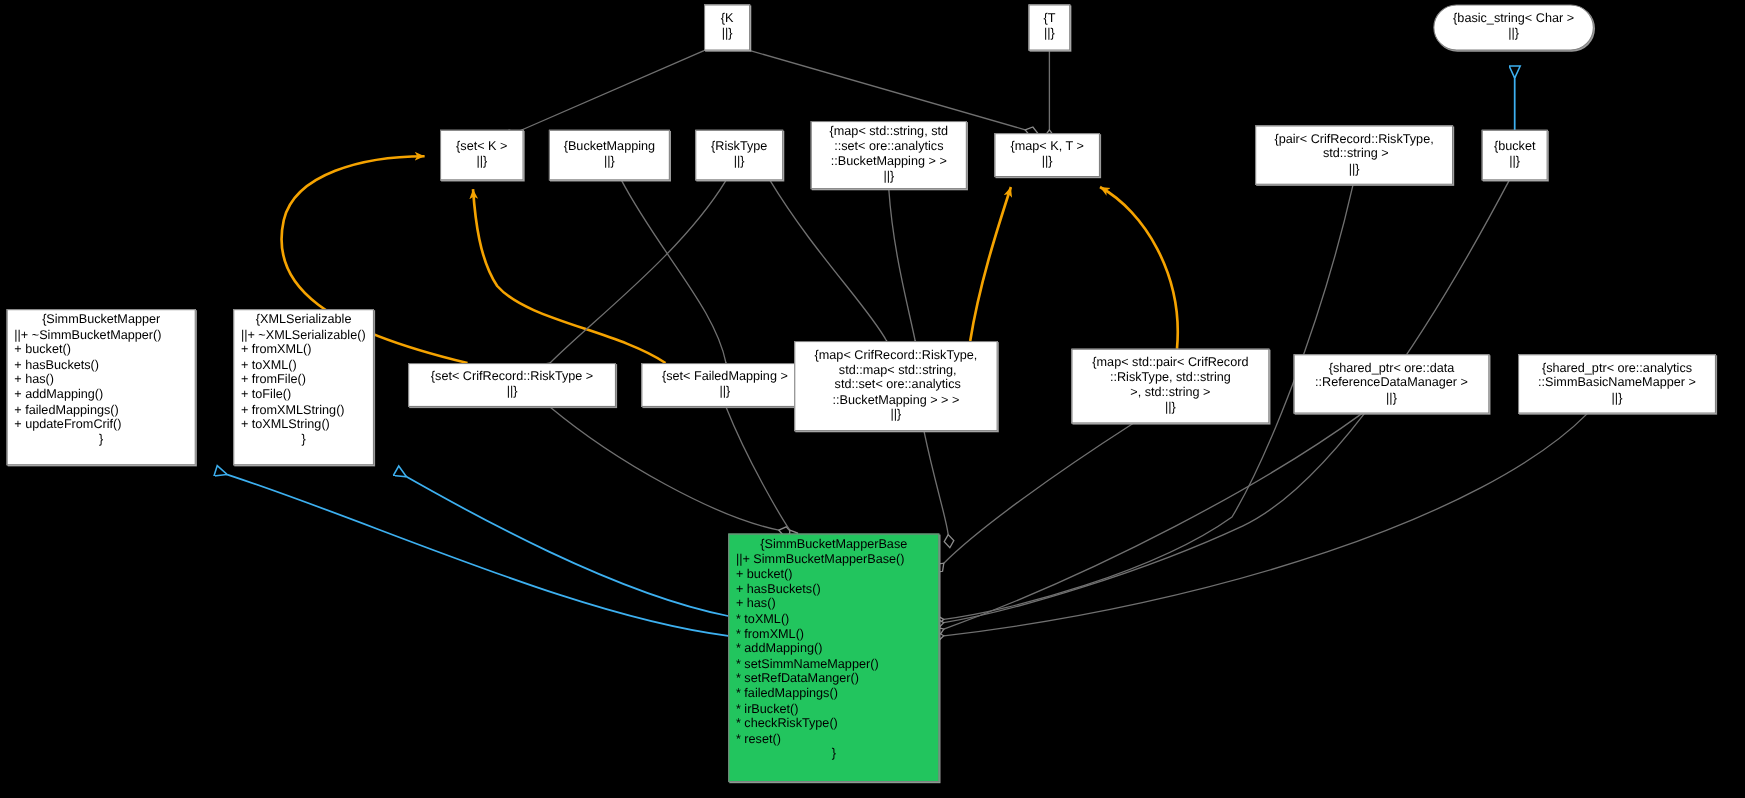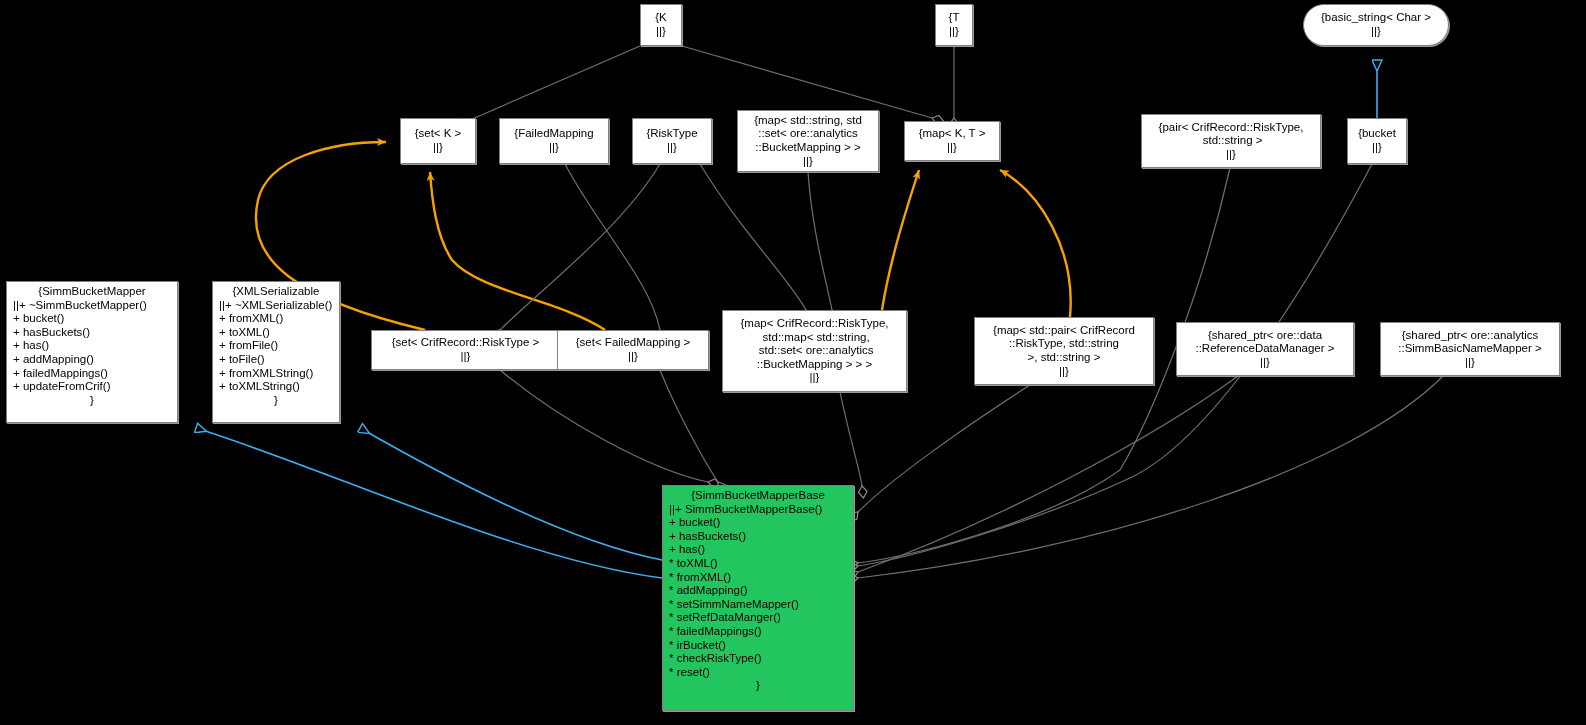--- a/index.html
+++ b/index.html
@@ -83,31 +83,31 @@
         <path d="M 1238,376 C 1150,440 1000,520 858,572" fill="none" stroke="#707070" stroke-width="1.2" marker-end="url(#m-diamond)"></path>
         <path d="M 1443,376 C 1350,470 1100,550 858,578" fill="none" stroke="#707070" stroke-width="1.2" marker-end="url(#m-diamond)"></path>
       </g>
   </svg>
 
   <div id="node-layer">
       <div class="node" style="left: 640px; top: 4px; width: 42px; height: 42px;"><div class="inner"><div>{K</div><div>||}</div></div></div>
       <div class="node" style="left: 935px; top: 4px; width: 38px; height: 42px;"><div class="inner"><div>{T</div><div>||}</div></div></div>
       <div class="node" style="left: 1303px; top: 4px; width: 146px; height: 42px; border-radius: 21px;"><div class="inner"><div>{basic_string&lt; Char &gt;</div><div>||}</div></div></div>
       <div class="node" style="left: 400px; top: 118px; width: 76px; height: 46px;"><div class="inner"><div>{set&lt; K &gt;</div><div>||}</div></div></div>
-      <div class="node" style="left: 499px; top: 118px; width: 110px; height: 46px;"><div class="inner"><div>{FailedMapping</div><div>||}</div></div></div>
+      <div class="node" style="left: 499px; top: 118px; width: 110px; height: 46px;"><div class="inner"><div>{BucketMapping</div><div>||}</div></div></div>
       <div class="node" style="left: 632px; top: 118px; width: 80px; height: 46px;"><div class="inner"><div>{RiskType</div><div>||}</div></div></div>
       <div class="node" style="left: 737px; top: 110px; width: 142px; height: 62px;"><div class="inner"><div>{map&lt; std::string, std
 ::set&lt; ore::analytics
 ::BucketMapping &gt; &gt;</div><div>||}</div></div></div>
       <div class="node" style="left: 904px; top: 121px; width: 96px; height: 40px;"><div class="inner"><div>{map&lt; K, T &gt;</div><div>||}</div></div></div>
       <div class="node" style="left: 1141px; top: 114px; width: 180px; height: 54px;"><div class="inner"><div>{pair&lt; CrifRecord::RiskType,
  std::string &gt;</div><div>||}</div></div></div>
       <div class="node" style="left: 1347px; top: 118px; width: 60px; height: 46px;"><div class="inner"><div>{bucket</div><div>||}</div></div></div>
       <div class="node" style="left: 371px; top: 330px; width: 189px; height: 40px;"><div class="inner"><div>{set&lt; CrifRecord::RiskType &gt;</div><div>||}</div></div></div>
-      <div class="node" style="left: 557px; top: 330px; width: 152px; height: 40px;"><div class="inner"><div>{set&lt; FailedMapping &gt;</div><div>||}</div></div></div>
+      <div class="node" style="left: 583px; top: 330px; width: 152px; height: 40px;"><div class="inner"><div>{set&lt; FailedMapping &gt;</div><div>||}</div></div></div>
       <div class="node" style="left: 722px; top: 310px; width: 185px; height: 82px;"><div class="inner"><div>{map&lt; CrifRecord::RiskType,
  std::map&lt; std::string,
  std::set&lt; ore::analytics
 ::BucketMapping &gt; &gt; &gt;</div><div>||}</div></div></div>
       <div class="node" style="left: 974px; top: 317px; width: 180px; height: 68px;"><div class="inner"><div>{map&lt; std::pair&lt; CrifRecord
 ::RiskType, std::string
 &gt;, std::string &gt;</div><div>||}</div></div></div>
       <div class="node" style="left: 1176px; top: 322px; width: 178px; height: 54px;"><div class="inner"><div>{shared_ptr&lt; ore::data
 ::ReferenceDataManager &gt;</div><div>||}</div></div></div>
       <div class="node" style="left: 1380px; top: 322px; width: 180px; height: 54px;"><div class="inner"><div>{shared_ptr&lt; ore::analytics

